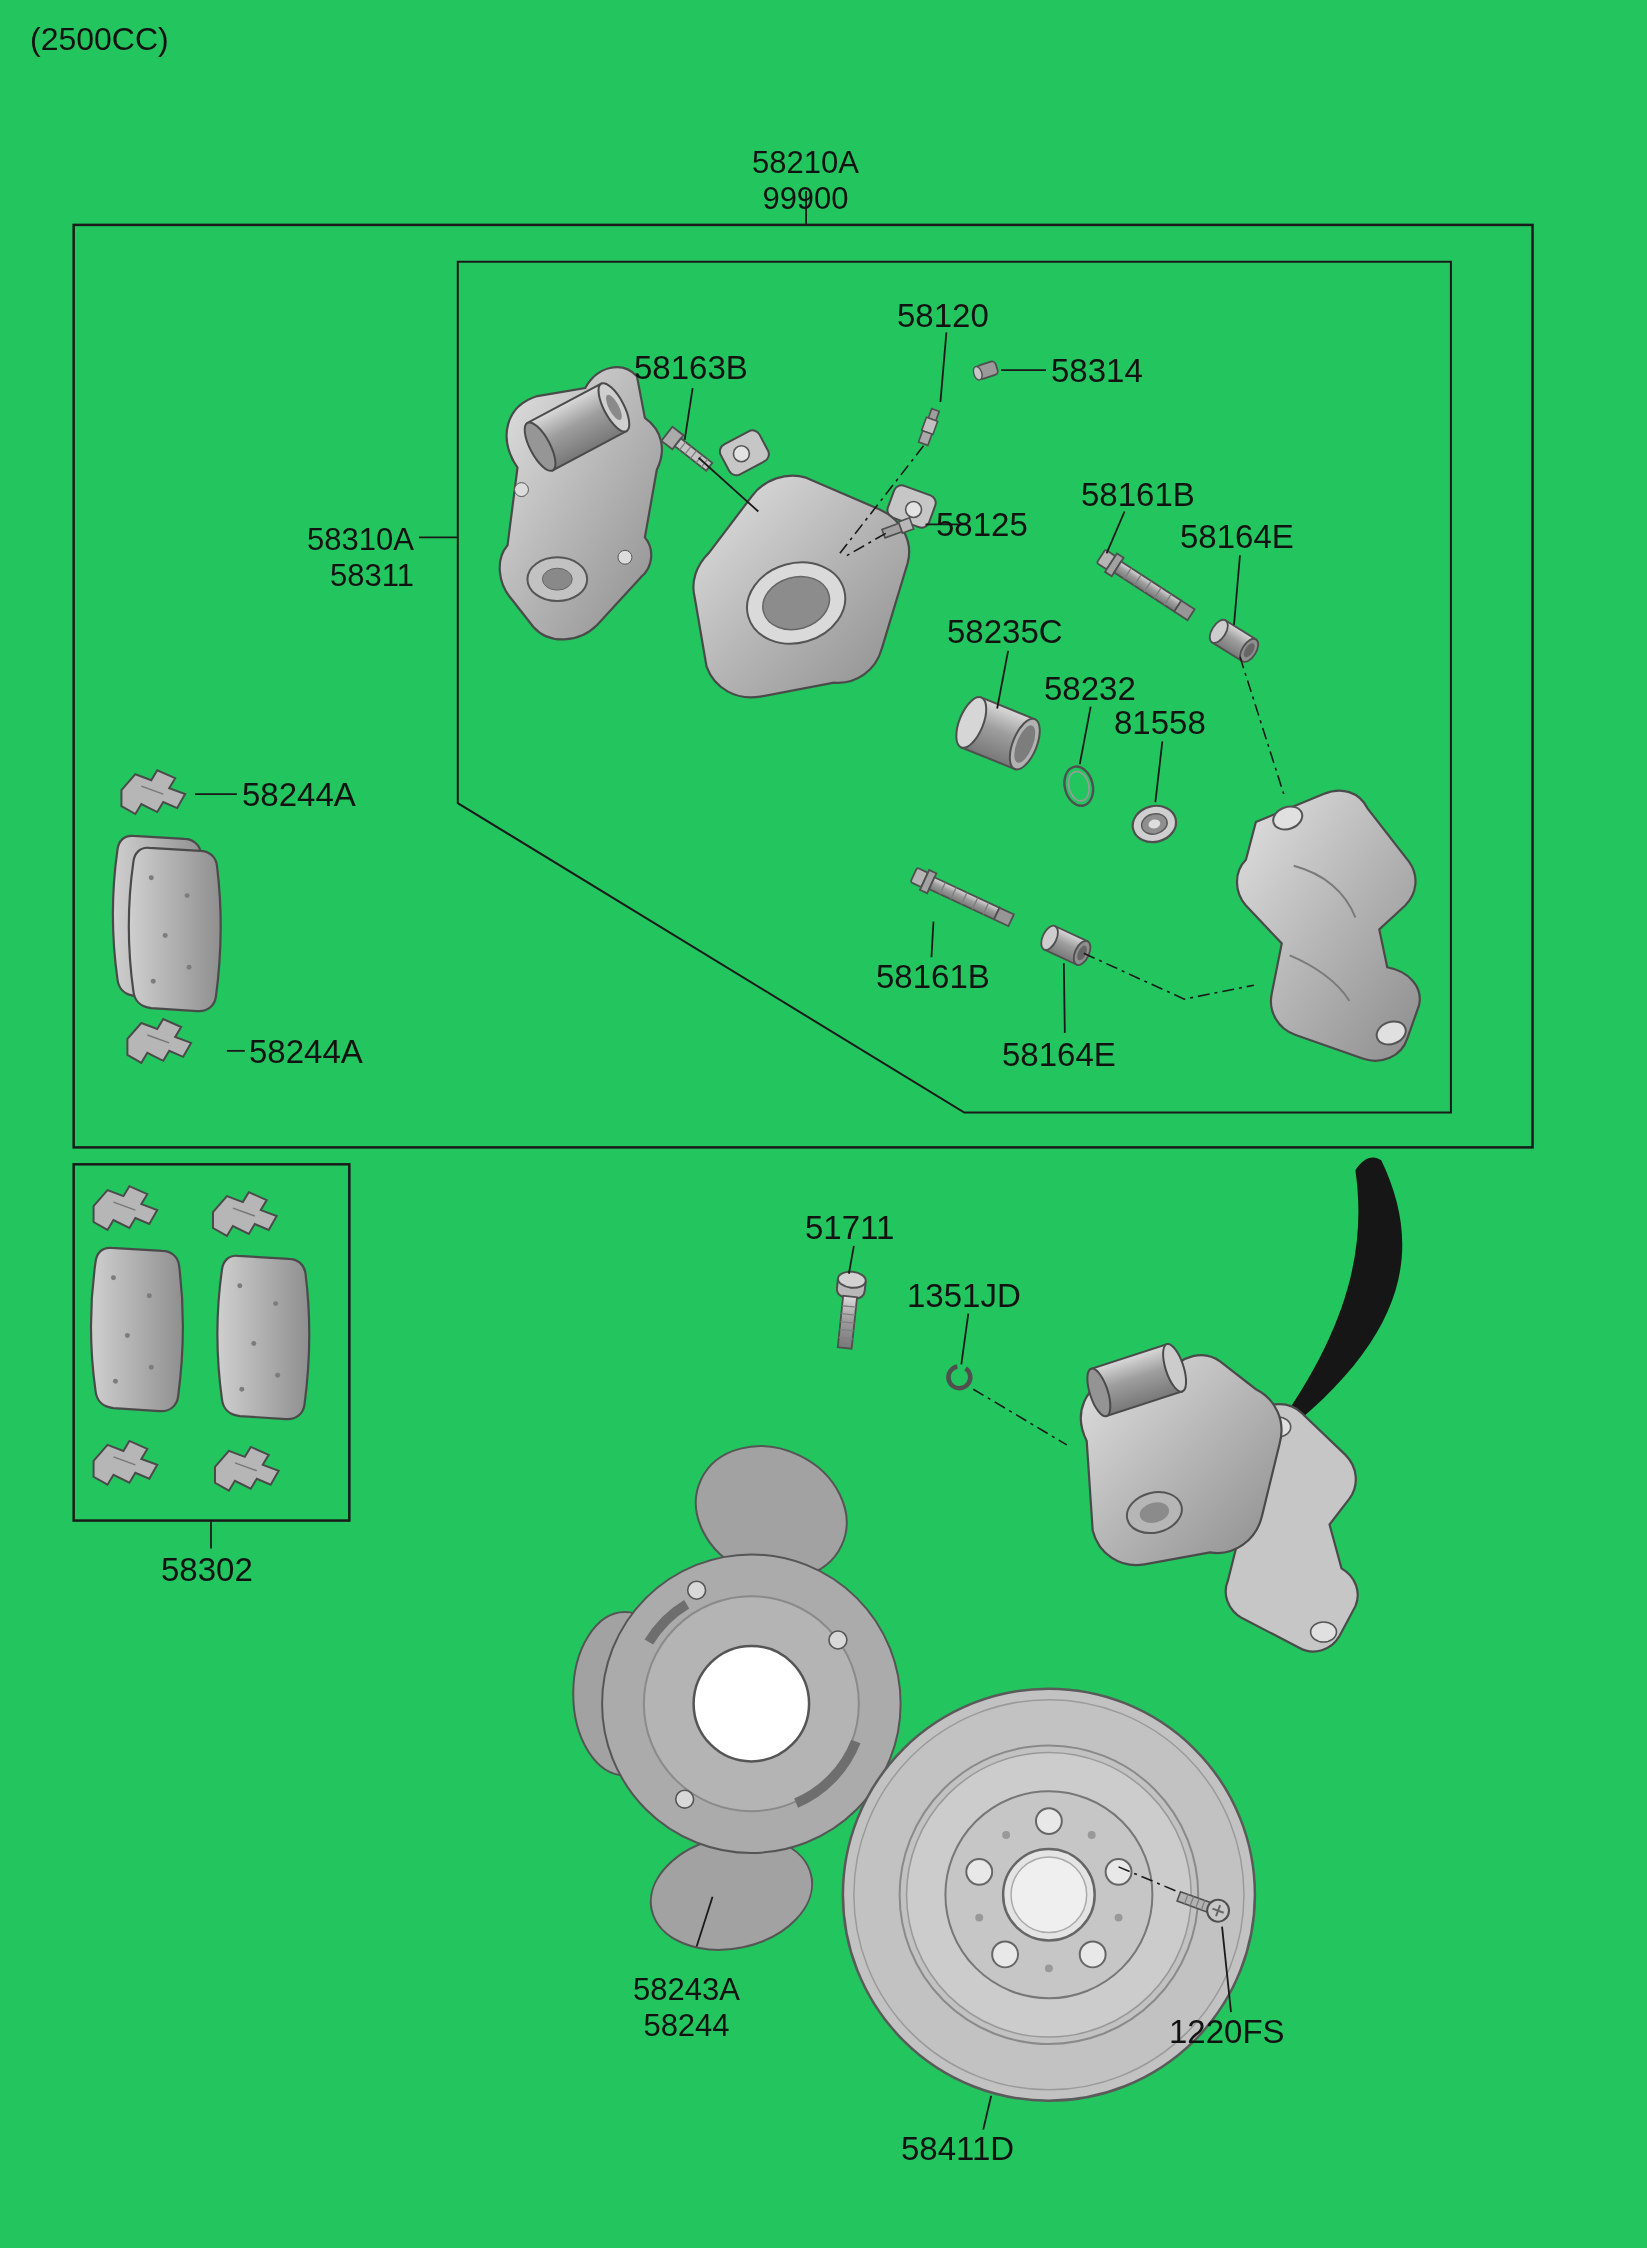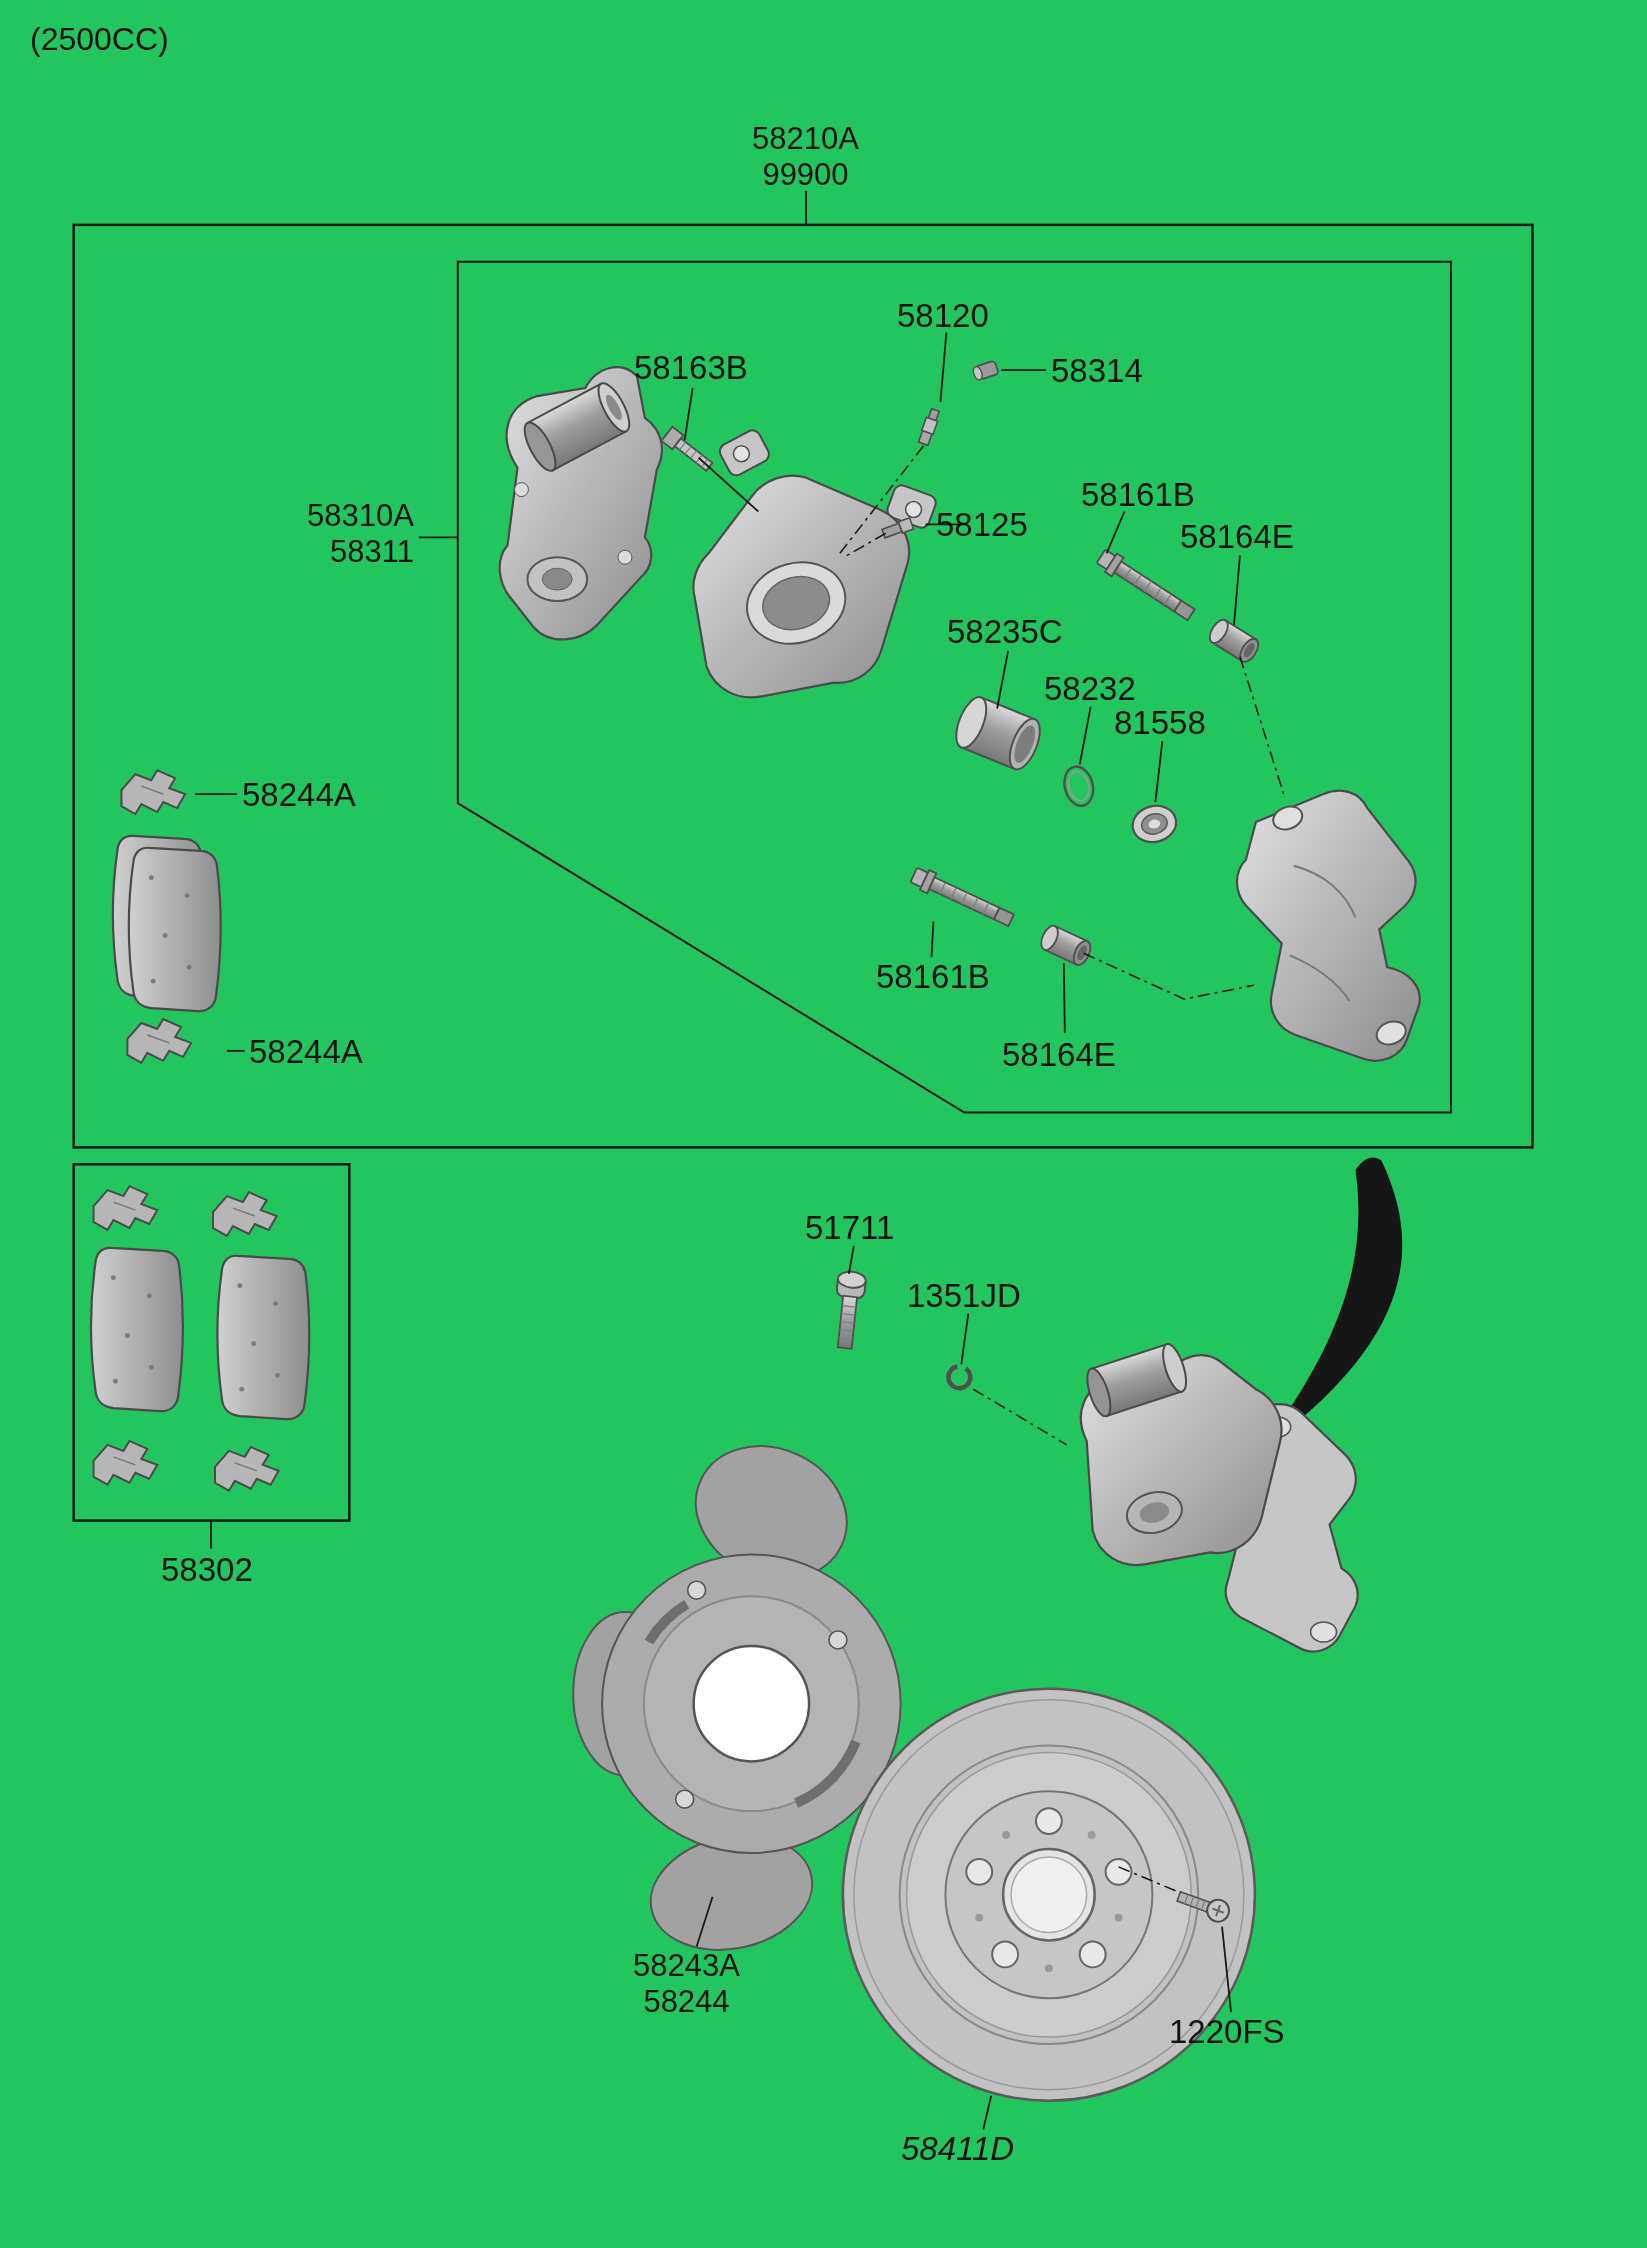--- a/index.html
+++ b/index.html
@@ -5,21 +5,21 @@
   html,body{margin:0;padding:0;background:#fff;}
   #stage{
     position:relative;width:1648px;height:2249px;background:#22c55e;
     font-family:"Liberation Sans",sans-serif;overflow:hidden;
   }
   svg{position:absolute;left:0;top:0;}
   .lbl{
     position:absolute;font-size:33px;line-height:35px;color:#121212;
     white-space:nowrap;letter-spacing:0px;
   }
-  .lbl-stack{position:absolute;color:#121212;font-size:31px;line-height:36px;}
+  .lbl-stack{position:absolute;color:#121212;font-size:31px;line-height:36px;margin-top:24px;}
   .center{text-align:center;}
   .right{text-align:right;}
 </style>
 </head>
 <body>
 
 <div id="stage">
 
 <svg width="1648" height="2249" viewBox="0 0 1656 2260">
   <defs>
@@ -292,16 +292,16 @@
 <div class="lbl" style="left:161px;top:1552px;">58302</div>
 <div class="lbl" style="left:805px;top:1210px;">51711</div>
 <div class="lbl" style="left:907px;top:1278px;">1351JD</div>
 
 <div class="lbl-stack center" style="left:617px;top:1948px;width:139px;">
   <div>58243A</div>
   <div>58244</div>
 </div>
 
 <div class="lbl" style="left:1169px;top:2014px;">1220FS</div>
-<div class="lbl" style="left:901px;top:2131px;font-style:italic;">58411D</div>
+<div class="lbl" style="left:901px;top:2131px;">58411D</div>
 
 </div>
 
 
 </body></html>

